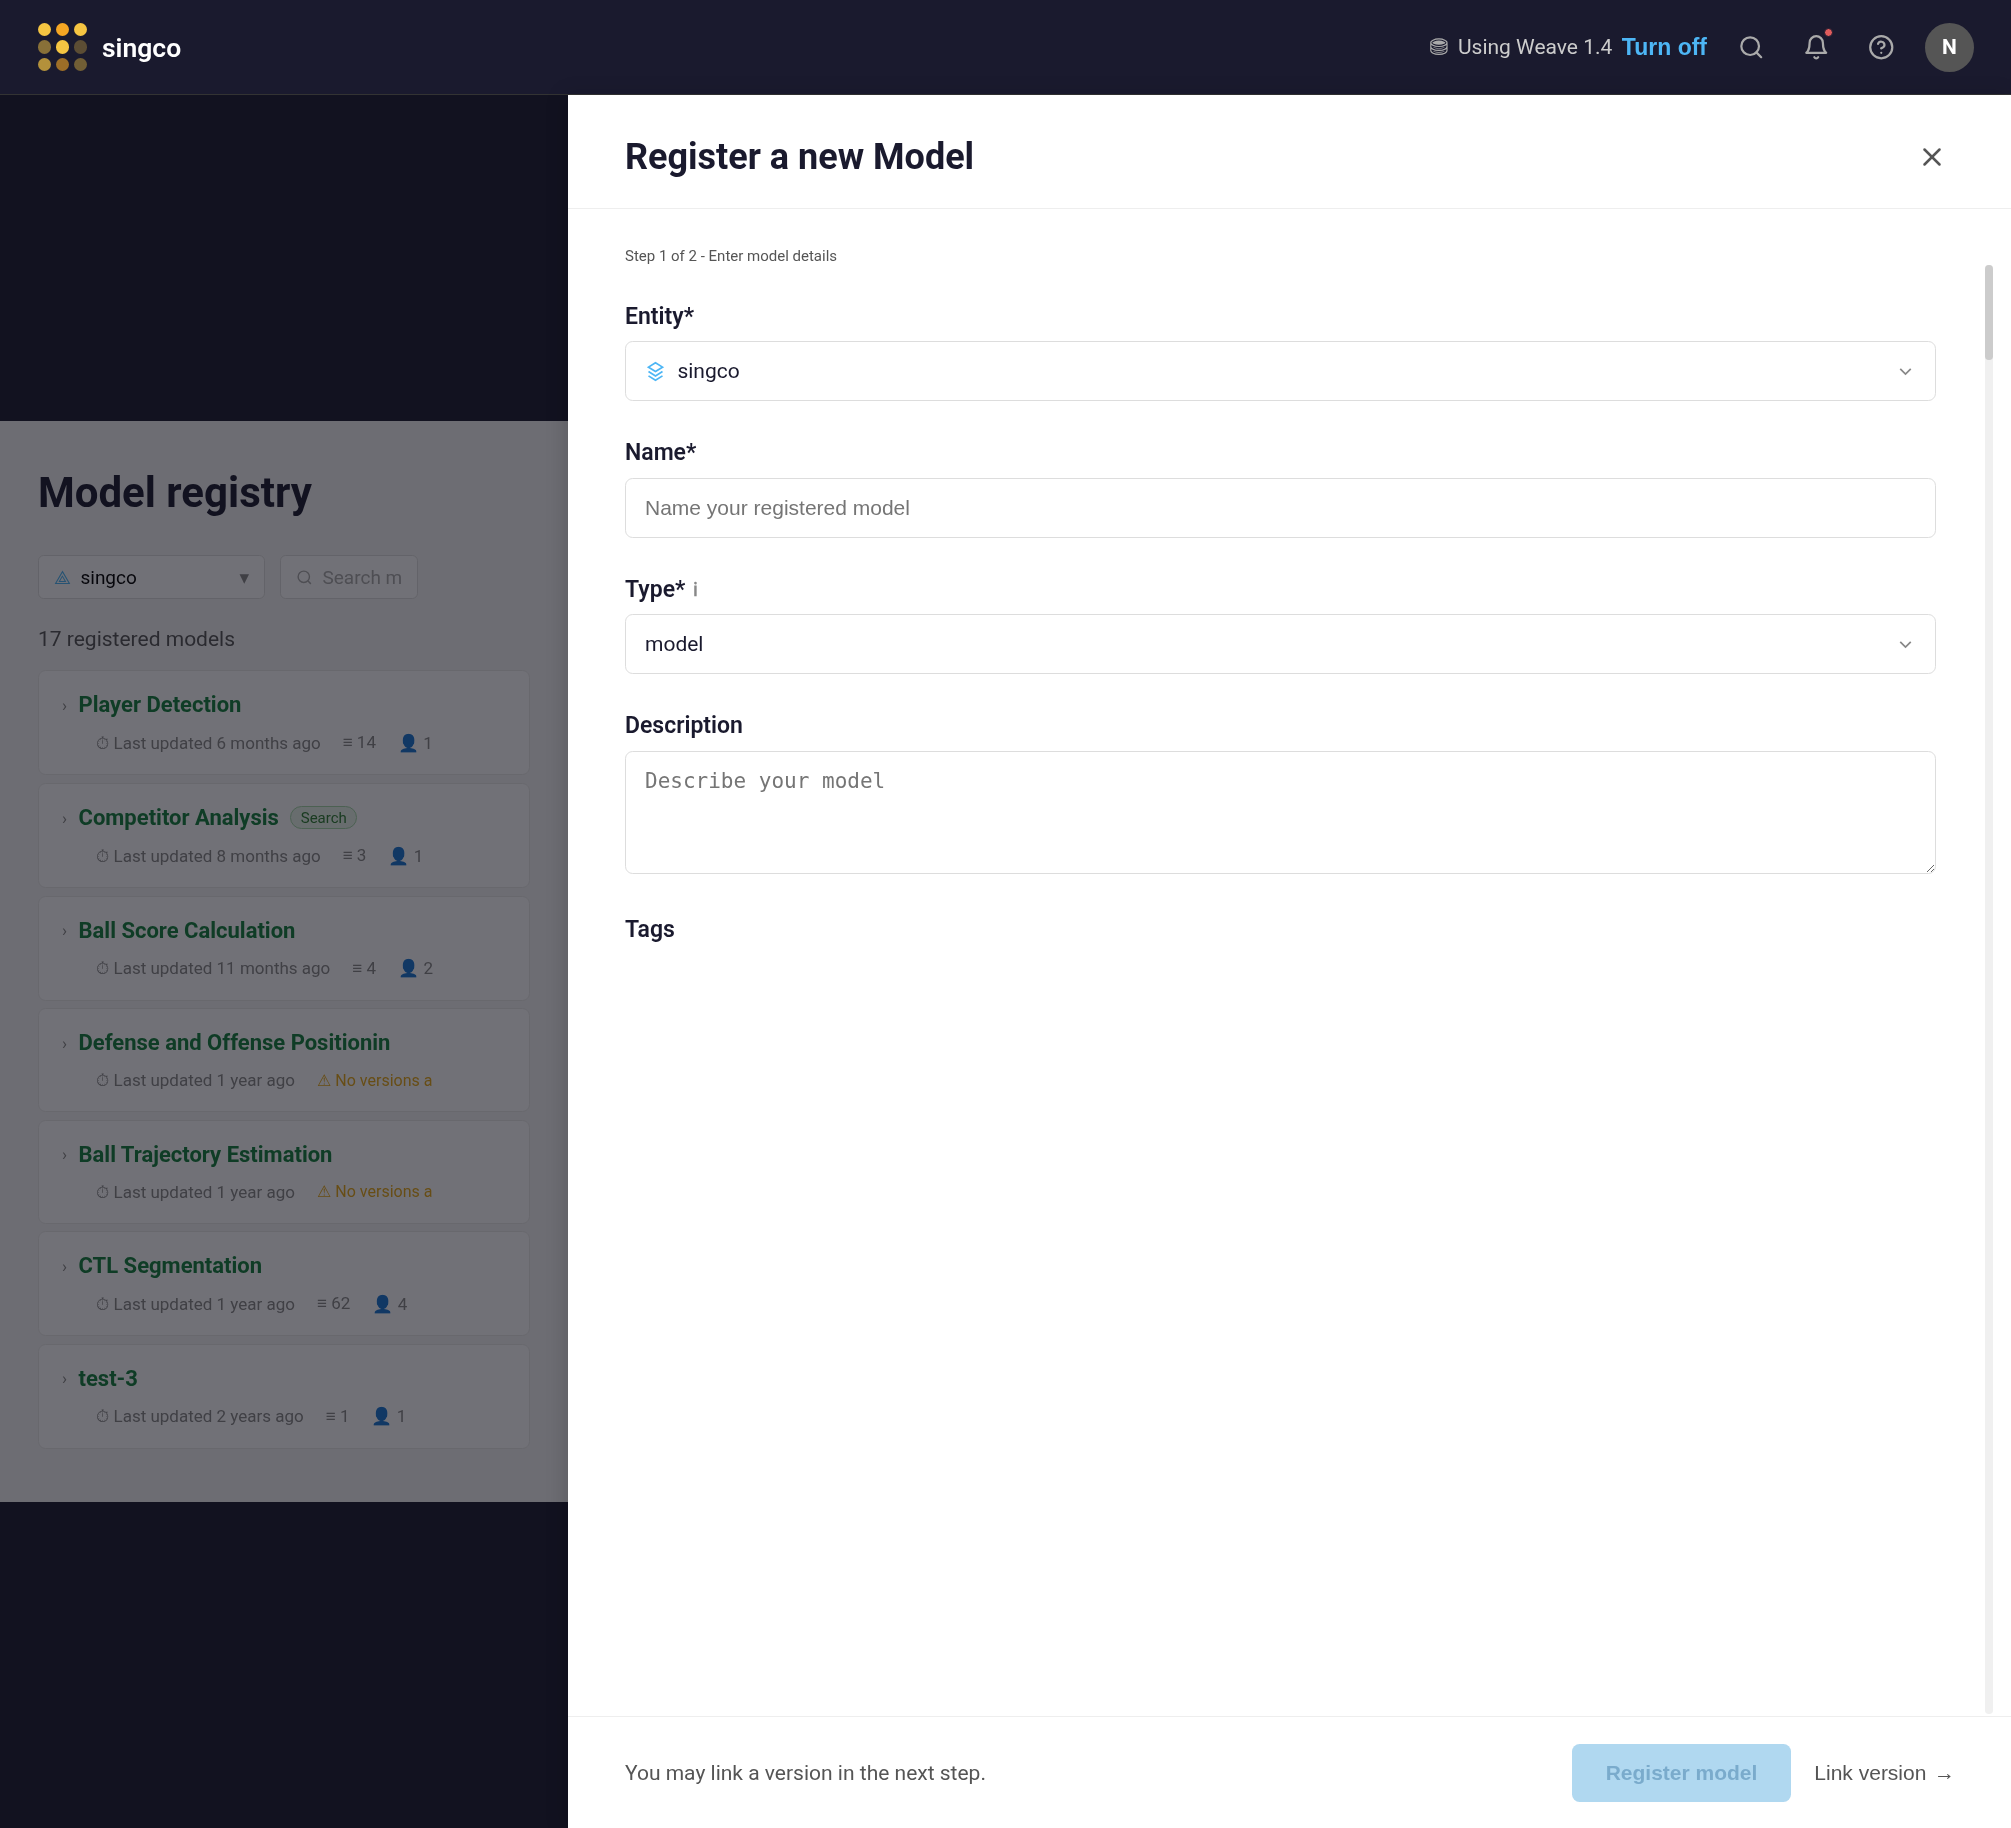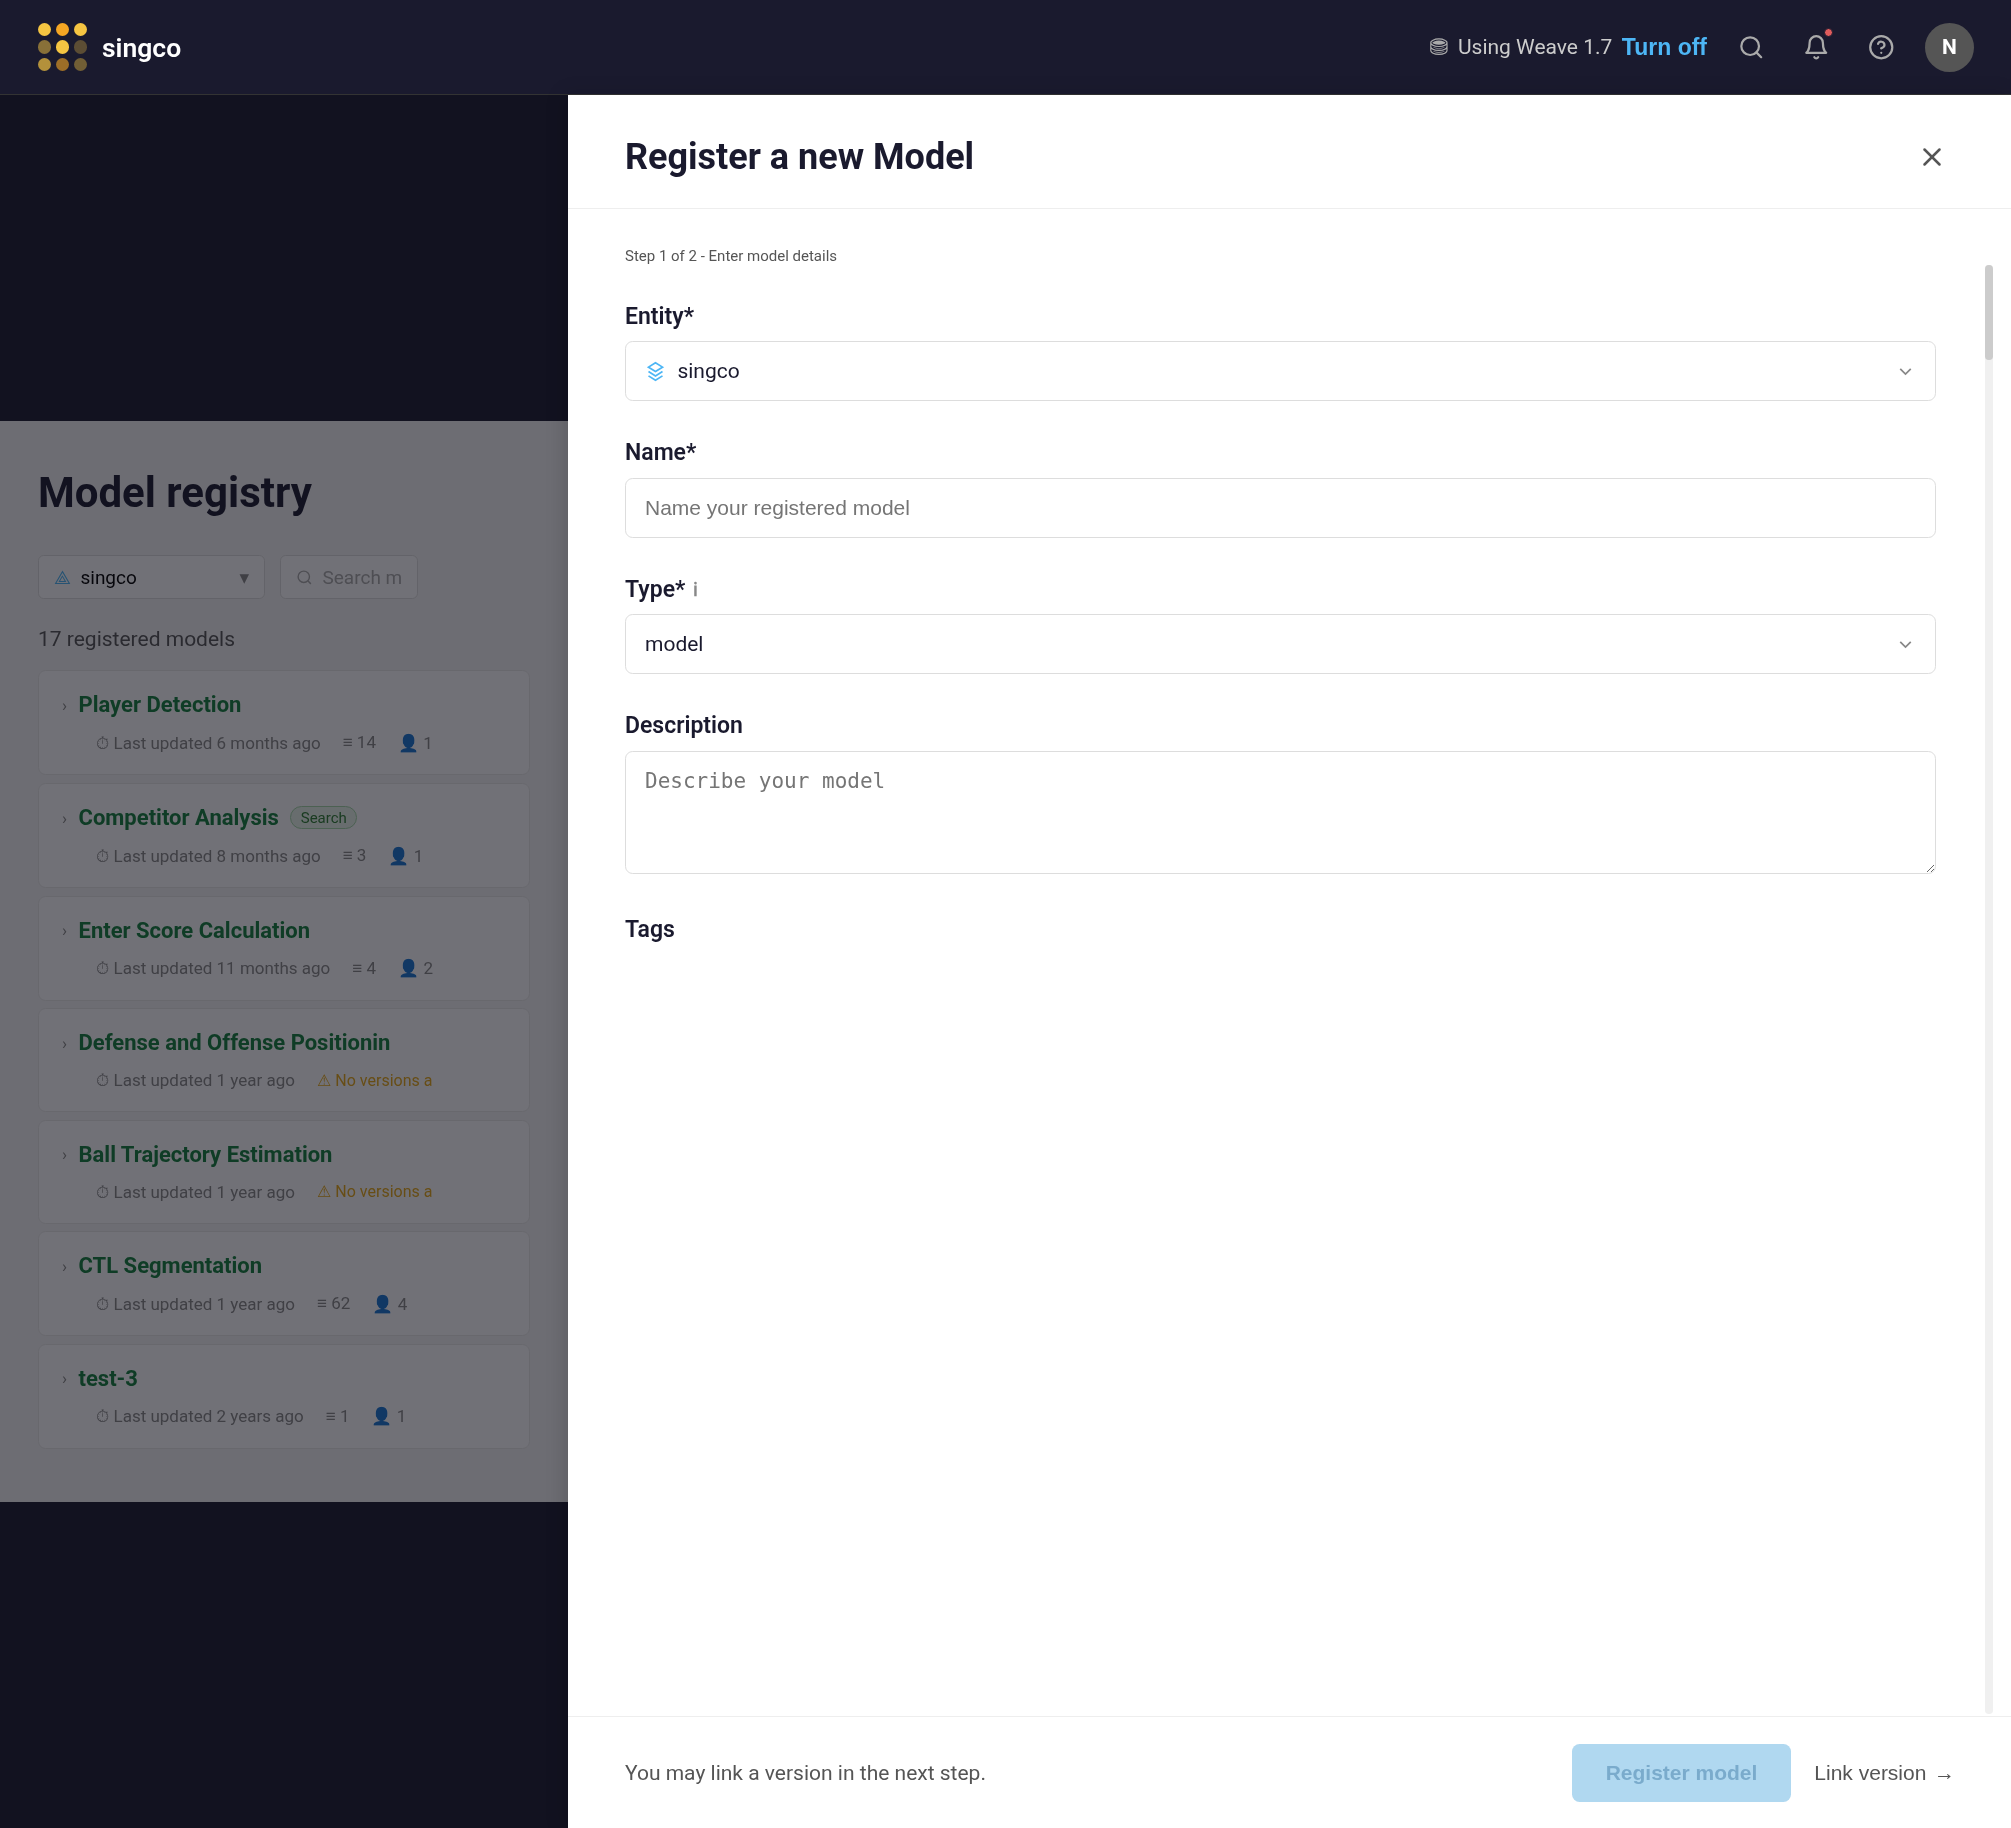--- a/index.html
+++ b/index.html
@@ -417,21 +417,21 @@
       <div class="logo-dot"></div>
       <div class="logo-dot"></div>
       <div class="logo-dot"></div>
       <div class="logo-dot"></div>
     </div>
     <span class="app-name">singco</span>
   </div>
   <div class="topnav-right">
     <div class="weave-badge">
       <span class="weave-icon">⛃</span>
-      <span class="weave-text">Using Weave 1.7</span>
+      <span class="weave-text">Using Weave 1.4</span>
       <button class="turnoff-btn">Turn off</button>
     </div>
     <button class="nav-icon-btn">
       <svg width="26.5" height="26.5" viewBox="0 0 24 24" fill="none" stroke="#aaa" stroke-width="2" stroke-linecap="round" stroke-linejoin="round">
         <circle cx="11" cy="11" r="8"></circle>
           <line x1="21" y1="21" x2="16.65" y2="16.65"></line>
       </svg>
     </button>
     <div class="notif-wrapper">
       <button class="nav-icon-btn">
@@ -495,21 +495,21 @@
         <div class="model-meta">
           <span>⏱ Last updated 8 months ago</span>
           <span>≡ 3</span>
           <span>👤 1</span>
         </div>
       </div>
 
       <div class="model-item">
         <div class="model-item-header">
           <span class="expand-icon">›</span>
-          <span class="model-name">Enter Score Calculation</span>
+          <span class="model-name">Ball Score Calculation</span>
         </div>
         <div class="model-meta">
           <span>⏱ Last updated 11 months ago</span>
           <span>≡ 4</span>
           <span>👤 2</span>
         </div>
       </div>
 
       <div class="model-item">
         <div class="model-item-header">

